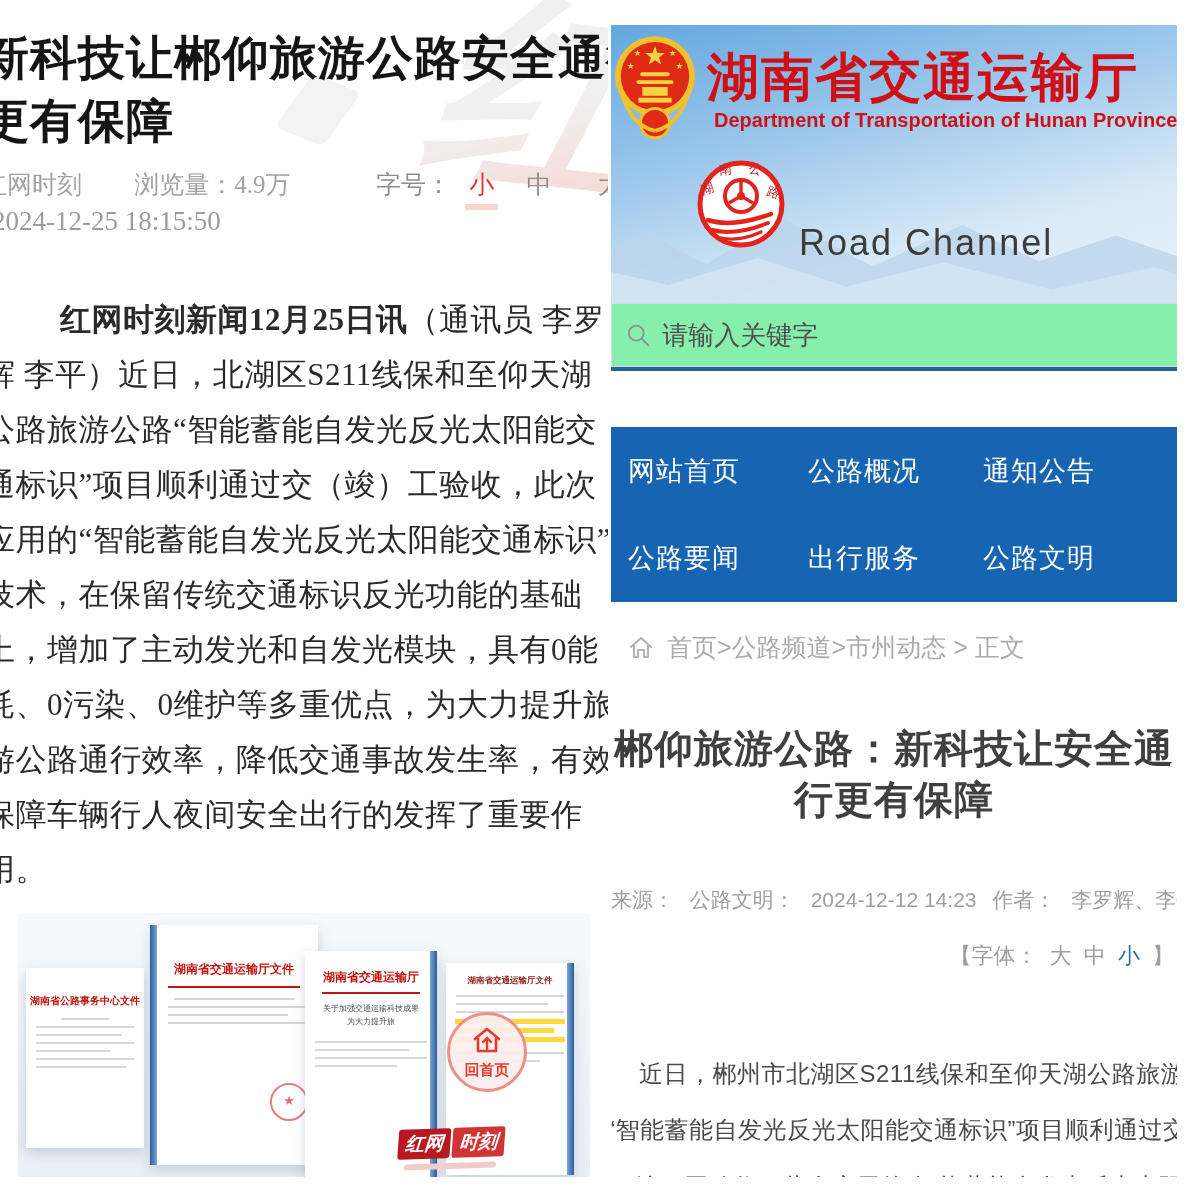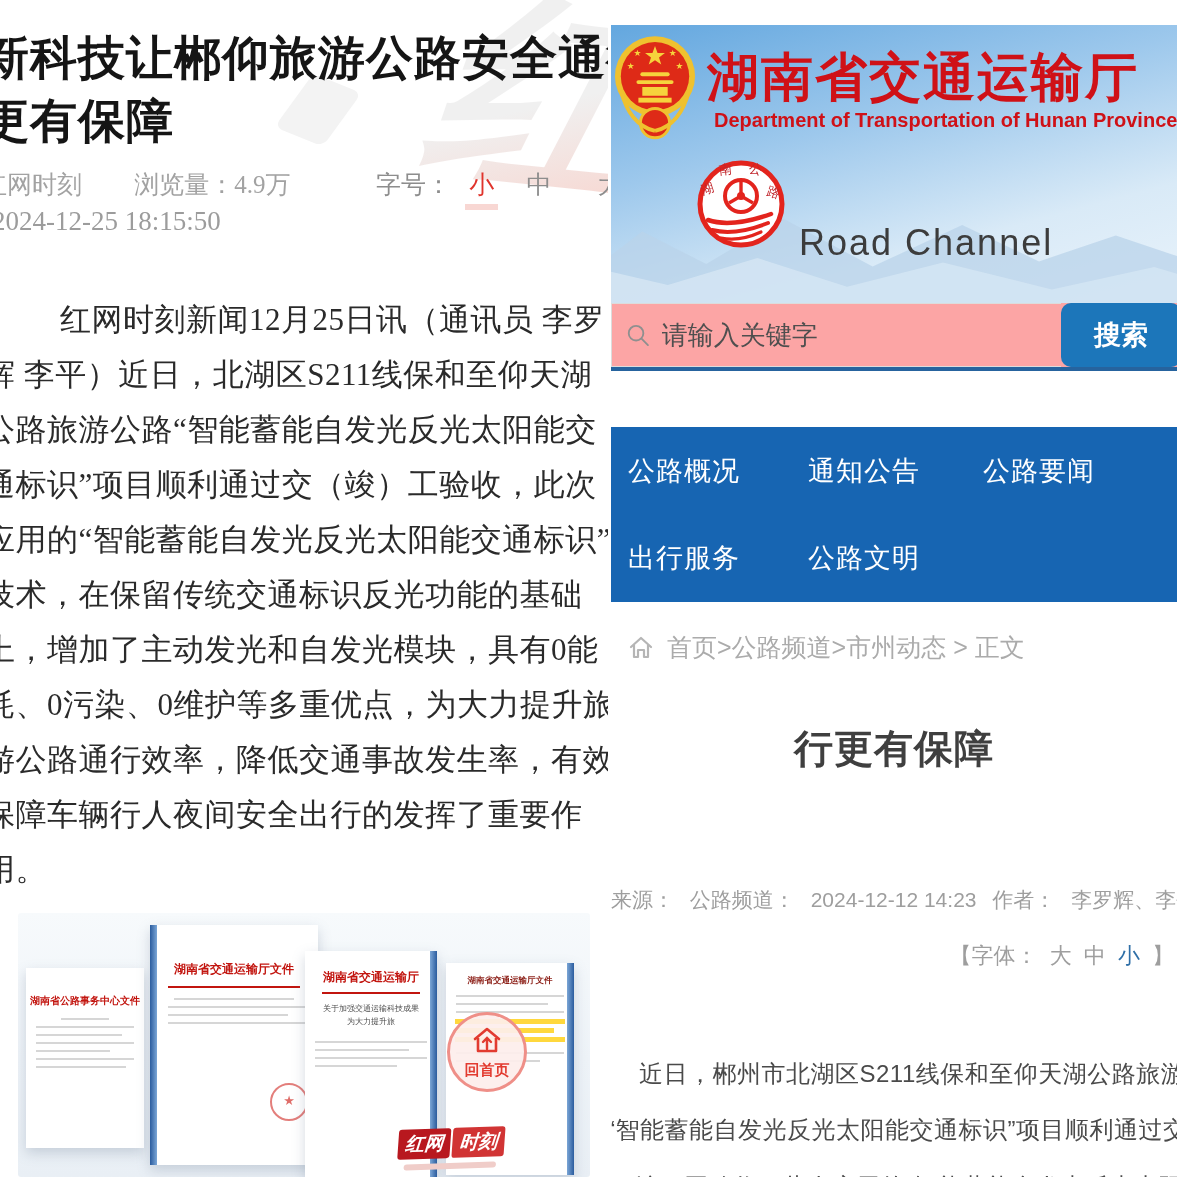--- a/index.html
+++ b/index.html
@@ -23,21 +23,21 @@
   .lp-meta{position:absolute;left:-18px;top:168px;width:680px;font-size:25px;color:#a2a2a2}
   .lp-src{margin-right:46px}
   .fsgroup{position:absolute;left:394px;top:0}
   .fs{display:inline-block;color:#8d8d8d}
   .fs-s{color:#e0342c;margin-left:12px;position:relative}
   .fs-s::after{content:"";position:absolute;left:-4px;right:-4px;bottom:-9px;height:6px;background:#f8d7d3}
   .fs-m{margin-left:26px}
   .fs-l{margin-left:40px}
   .lp-date{position:absolute;left:-8px;top:206px;font-size:27px;color:#9c9c9c}
   .bl{position:absolute;left:-16px;width:700px;white-space:nowrap;font-size:31px;color:#2a2a2a;letter-spacing:.5px}
-  .bl .b{font-weight:normal}
+  .bl .b{font-weight:bold}
   .indent{text-indent:76px}
 
   .lp-img{position:absolute;left:18px;top:913px;width:572px;height:264px;overflow:hidden;border-radius:3px;
           background:linear-gradient(180deg,#f7fafc 0%,#eef3f8 55%,#e9eff5 100%)}
   .doc{position:absolute;background:#fff;box-shadow:0 5px 12px rgba(100,120,145,.28)}
   .dt{color:#c2150f;font-weight:bold;text-align:center;line-height:1.4}
   .gl{height:2px;background:#d6d6d6;margin:6px 10px}
   .yl{height:5px;background:#ffd83d;margin:4px 9px}
   .sp-l{position:absolute;left:0;top:0;width:7px;height:100%;background:linear-gradient(90deg,#2b5c9e,#7ba6d6)}
   .sp-r{position:absolute;right:0;top:0;width:7px;height:100%;background:linear-gradient(270deg,#2b5c9e,#7ba6d6)}
@@ -64,21 +64,21 @@
        clip-path:polygon(0 60%,12% 80%,26% 50%,40% 82%,55% 55%,72% 85%,88% 60%,100% 85%,100% 100%,0 100%)}
   .dept{position:absolute;left:96px;top:18px;font-size:52px;font-weight:900;color:#cf1117;
         letter-spacing:2px;white-space:nowrap}
   .dept-en{position:absolute;left:103px;top:84px;font-size:20px;font-weight:bold;color:#cf1117;white-space:nowrap}
   .chanlogo{position:absolute;left:86px;top:133px;width:88px;height:92px}
   .chan{position:absolute;left:184px;top:138px;font-size:53px;font-weight:900;color:#e31419;
         letter-spacing:2px;white-space:nowrap}
   .chan-en{position:absolute;left:188px;top:197px;font-size:36px;color:#3c3c3c;letter-spacing:2px;white-space:nowrap}
 
   .srow{position:absolute;left:0;top:303px;width:570px;height:68px;display:flex;box-sizing:border-box;
-        border-bottom:4px solid #26639e;background:#fca5a5}
+        border-bottom:4px solid #26639e;background:#86efac}
   .si{flex:1;display:flex;align-items:center;padding-left:14px;border:1px solid #dcdcdc;border-right:none;box-sizing:border-box}
   .si input{border:0;outline:0;font-size:26px;color:#555;width:100%;margin-left:10px;background:transparent;
             font-family:"Liberation Sans","DejaVu Sans",sans-serif}
   .si input::placeholder{color:#4f4f4f;opacity:1}
   .sbtn{width:120px;background:#1c76ba;color:#fff;font-size:27px;font-weight:bold;display:flex;
         align-items:center;justify-content:center;border-radius:10px;cursor:pointer}
 
   .nav{position:absolute;left:0;top:427px;width:566px;height:175px;background:#1765b2;display:grid;
        grid-template-columns:180px 175px auto;padding-left:17px;box-sizing:border-box;align-items:center}
   .nav a{color:#fff;font-size:27px;text-decoration:none;letter-spacing:1px}
@@ -247,46 +247,47 @@
   </div>
 
   <div class="srow">
     <div class="si">
       <svg width="26" height="26" viewBox="0 0 26 26">
         <circle cx="11" cy="11" r="8" fill="none" stroke="#8f8f8f" stroke-width="2"></circle>
         <line x1="17" y1="17" x2="24" y2="24" stroke="#8f8f8f" stroke-width="2" stroke-linecap="round"></line>
       </svg>
       <input type="text" placeholder="请输入关键字" style="">
     </div>
-    <div class="sbtn">搜索</div>
   </div>
 
   <div class="nav">
+    <a href="#">网站首页</a>
     <a href="#">公路概况</a>
     <a href="#">通知公告</a>
     <a href="#">公路要闻</a>
     <a href="#">出行服务</a>
     <a href="#">公路文明</a>
   </div>
 
   <div class="crumb">
     <svg width="28" height="28" viewBox="0 0 28 28">
       <path d="M4 14 L14 5 L24 14" fill="none" stroke="#b5b5b5" stroke-width="2.2" stroke-linecap="round" stroke-linejoin="round"></path>
       <path d="M7 12 V24 H11 V17 H17 V24 H21 V12" fill="none" stroke="#b5b5b5" stroke-width="2.2" stroke-linejoin="round"></path>
     </svg>
     <span>首页&gt;公路频道&gt;市州动态 &gt; 正文</span>
   </div>
 
   <div class="rtitle">
+    <div>郴仰旅游公路：新科技让安全通</div>
     <div>行更有保障</div>
   </div>
 
   <div class="rmeta">
     <span>来源：</span>
-    <span>公路频道：</span>
+    <span>公路文明：</span>
     <span>2024-12-12 14:23</span>
     <span>作者：</span>
     <span>李罗辉、李平</span>
   </div>
 
   <div class="rfont">
     <span>【字体：</span>
     <span>大</span>
     <span>中</span>
     <span class="fsm">小</span>

